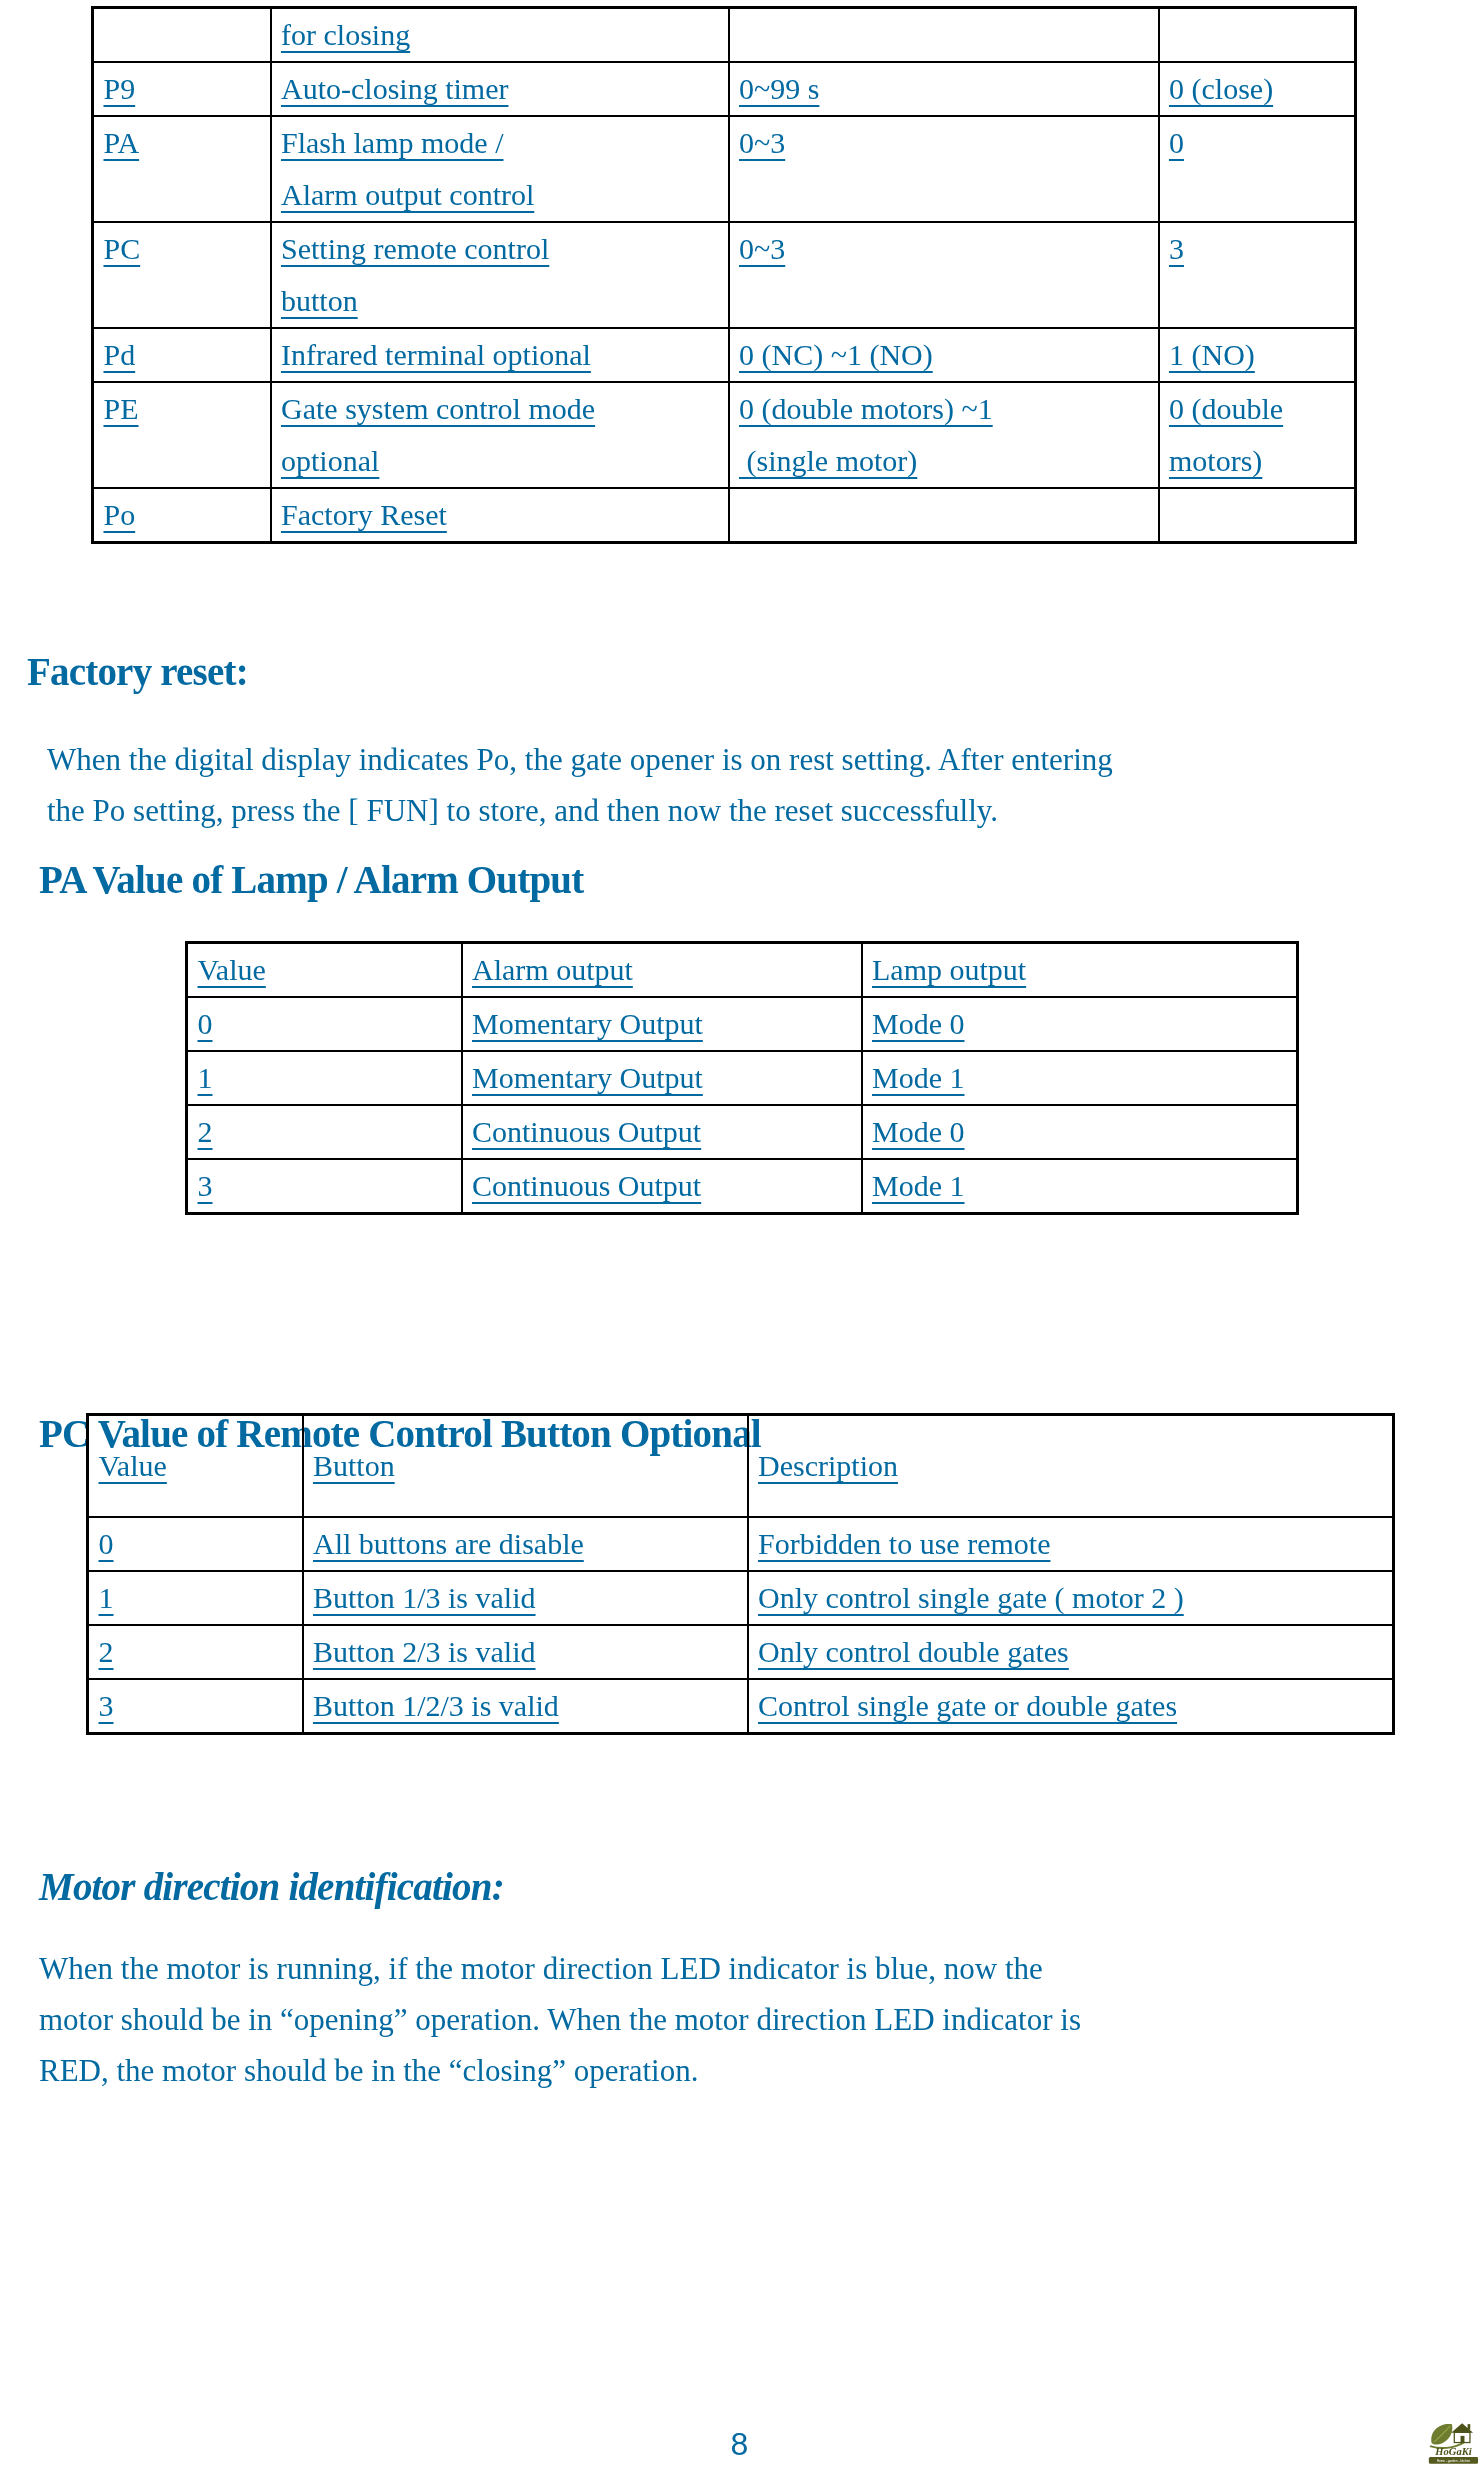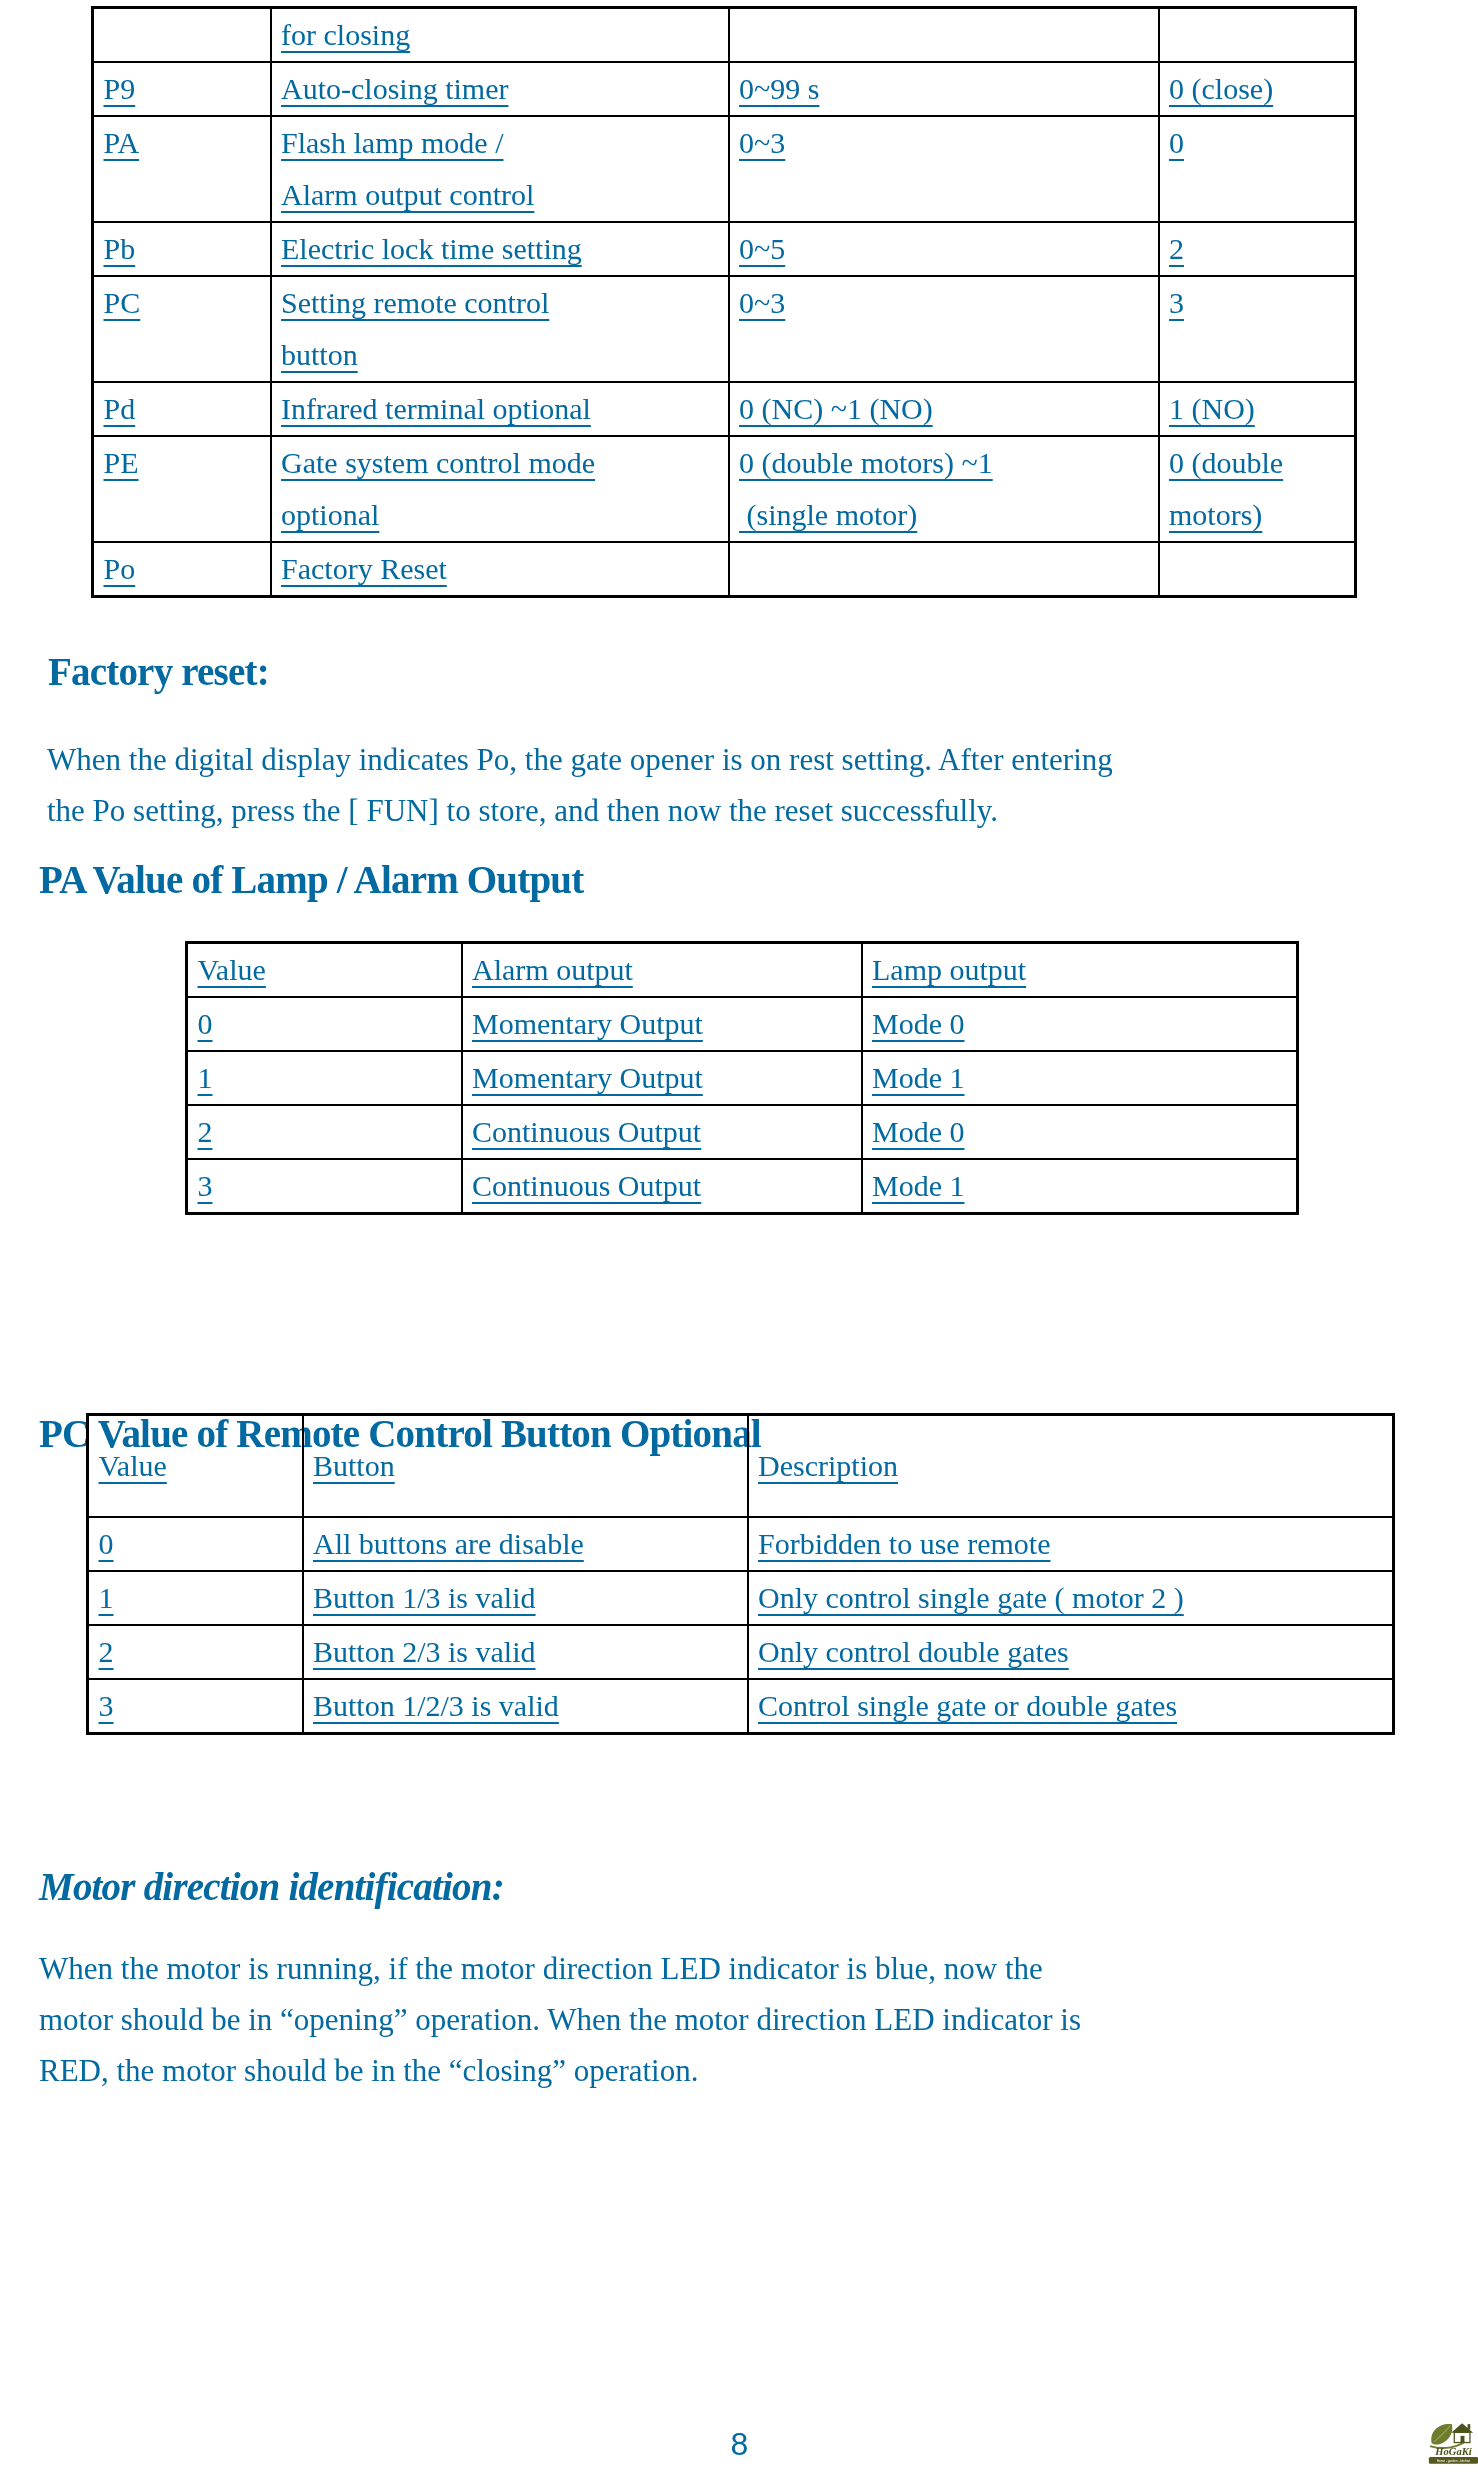--- a/index.html
+++ b/index.html
@@ -96,26 +96,20 @@
         <td>0~99 s</td>
         <td>0 (close)</td>
       </tr>
       <tr class="r2">
         <td>PA</td>
         <td>Flash lamp mode /
 Alarm output control</td>
         <td>0~3</td>
         <td>0</td>
       </tr>
-      <tr class="r1">
-        <td>Pb</td>
-        <td>Electric lock time setting</td>
-        <td>0~5</td>
-        <td>2</td>
-      </tr>
       <tr class="r2">
         <td>PC</td>
         <td>Setting remote control
 button</td>
         <td>0~3</td>
         <td>3</td>
       </tr>
       <tr class="r1">
         <td>Pd</td>
         <td>Infrared terminal optional</td>
@@ -133,21 +127,21 @@
       </tr>
       <tr class="r1">
         <td>Po</td>
         <td>Factory Reset</td>
         <td></td>
         <td></td>
       </tr>
     </tbody>
   </table>
 
-  <h2 class="heading" style="left:48px; top:649px;">Factory reset:</h2>
+  <h2 class="heading" style="left:27px; top:649px;">Factory reset:</h2>
 
   <p class="bodytext" style="left:47px; top:734px; width:1405px;">When the digital display indicates Po, the gate opener is on rest setting. After entering
 the Po setting, press the [ FUN] to store, and then now the reset successfully.</p>
 
   <h2 class="heading" style="left:39px; top:857px;">PA Value of Lamp / Alarm Output</h2>
 
   <table class="tbl pa" style="left:185px; top:941px; width:1112px;">
     <colgroup>
       <col style="width:275px">
         <col style="width:400px">

